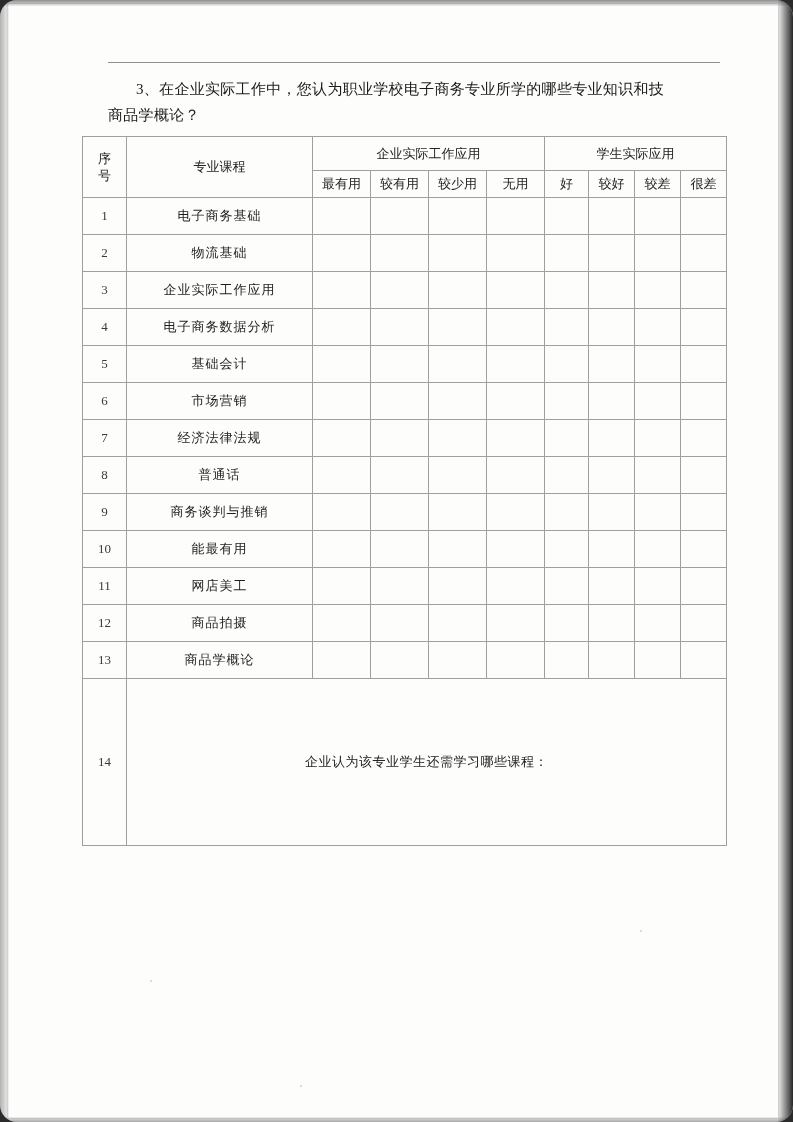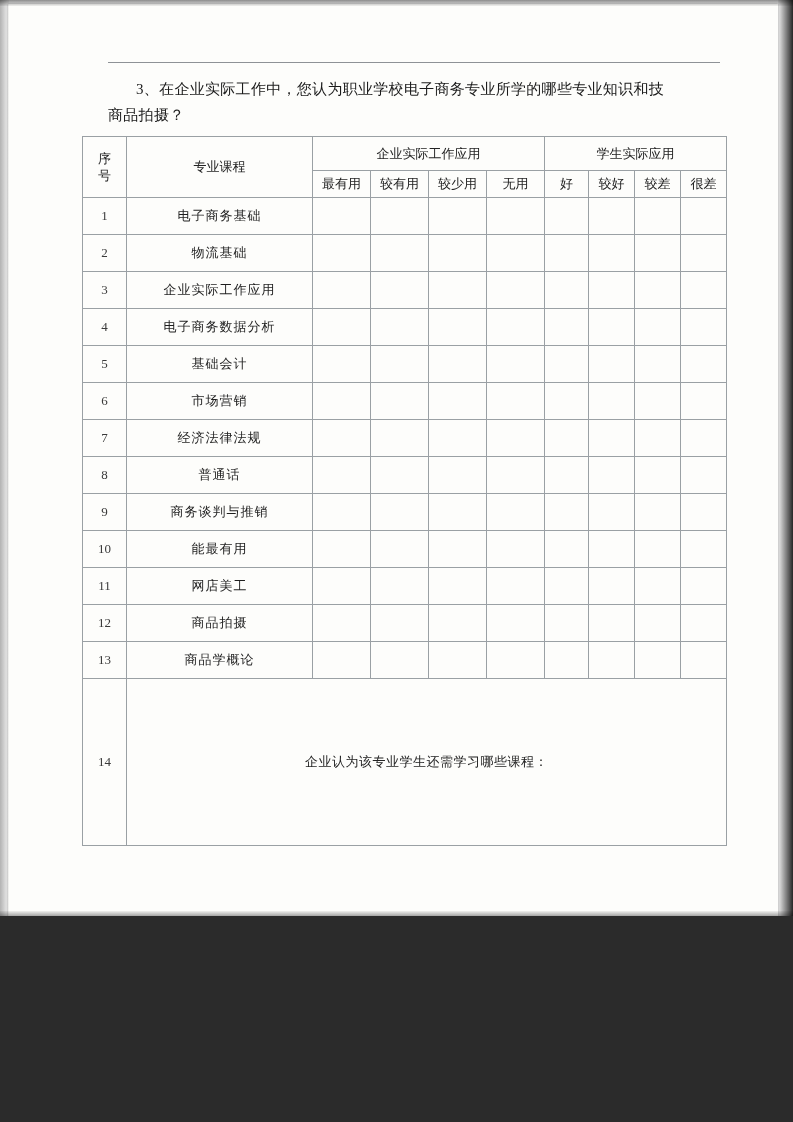--- a/index.html
+++ b/index.html
@@ -9,23 +9,24 @@
   }
   body {
     width: 793px;
     height: 1122px;
     overflow: hidden;
     font-family: "Liberation Serif", "DejaVu Serif", serif;
   }
   .page {
     position: relative;
     width: 793px;
-    height: 916px;
+    height: 1122px;
     background: #ffffff;
     overflow: hidden;
+    border-radius: 17px;
   }
   
   .paper {
     position: absolute;
     left: 8px;
     top: 4px;
     width: 770px;
     height: 1114px;
     background: #fdfdfb;
     box-shadow: 0 0 2px rgba(0,0,0,0.35);
@@ -164,21 +165,21 @@
 </head>
 <body>
 
 <div class="page">
   <div class="paper"></div>
 
   <div class="rule"></div>
 
   <div class="question">
     <span class="indent">3、</span><span>在企业实际工作中，您认为职业学校电子商务专业所学的哪些专业知识和技</span><br>
-    <span>商品拍摄？</span>
+    <span>商品学概论？</span>
   </div>
 
   <div class="table-wrap">
     <table class="survey">
       <colgroup>
         <col style="width:44px">
         <col style="width:186px">
         <col style="width:58px">
         <col style="width:58px">
         <col style="width:58px">

